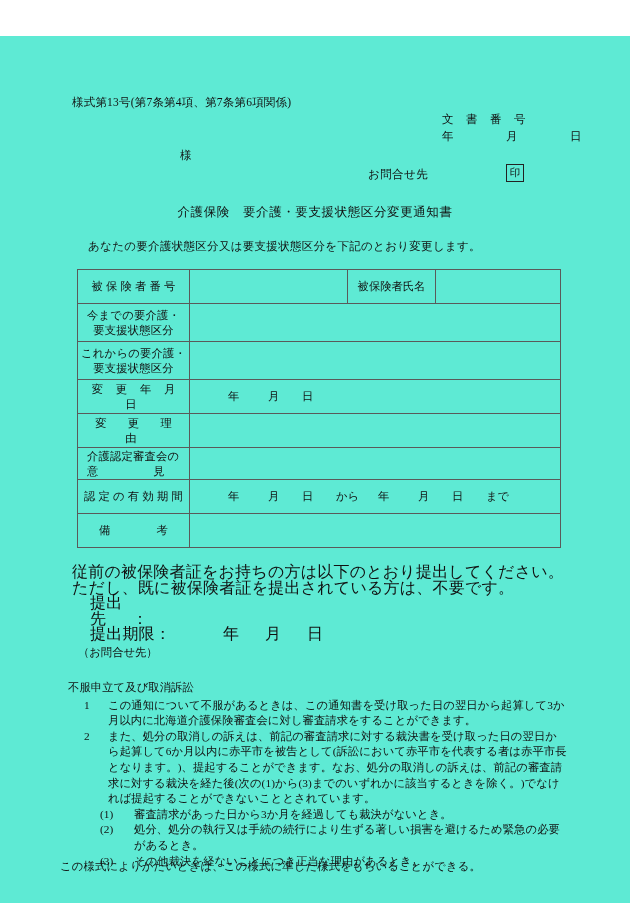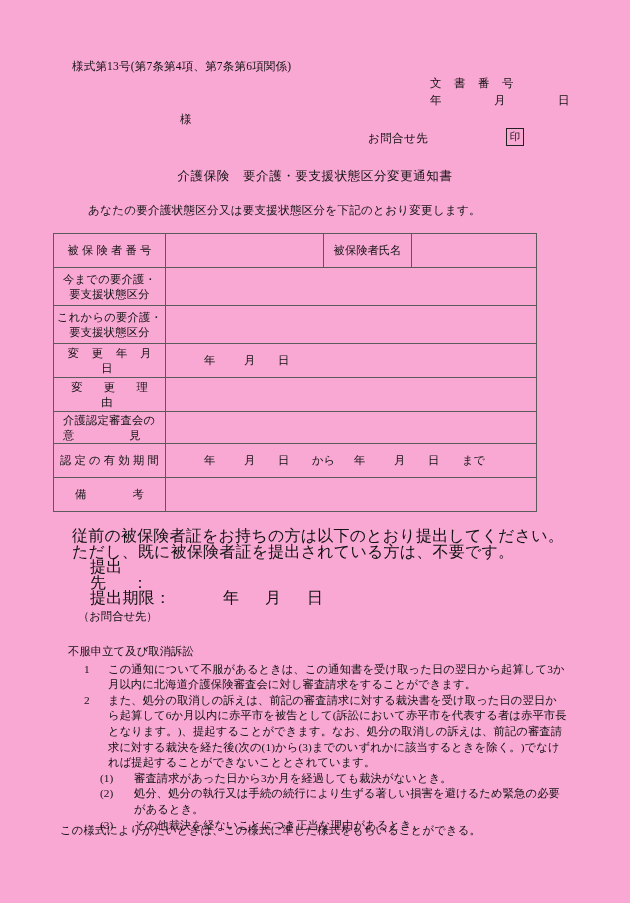--- a/index.html
+++ b/index.html
@@ -12,35 +12,36 @@
     height: 903px;
     position: relative;
     font-family: "Liberation Serif", "DejaVu Serif", serif;
     color: #111111;
     font-size: 11px;
     overflow: hidden;
   }
   .page {
     position: absolute;
     inset: 0;
-    background: #f9a8d4;
+    background: #5eead4;
+    margin-top: 36px;
   }
 
   
   .form-no {
     position: absolute;
     left: 72px;
     top: 59px;
     font-size: 11.5px;
     letter-spacing: 0.2px;
     white-space: nowrap;
   }
   .doc-meta {
     position: absolute;
-    left: 430px;
+    left: 442px;
     top: 75px;
     width: 140px;
   }
   .doc-meta .row {
     display: flex;
     justify-content: space-between;
     font-size: 11.5px;
     line-height: 17px;
     letter-spacing: 0.5px;
   }
@@ -84,21 +85,21 @@
     position: absolute;
     left: 88px;
     top: 203px;
     font-size: 11.5px;
     letter-spacing: 0.3px;
   }
 
   
   .tbl {
     position: absolute;
-    left: 53px;
+    left: 77px;
     top: 233px;
     width: 484px;
     border-collapse: collapse;
     table-layout: fixed;
   }
   .tbl td {
     border: 1px solid #5a5a5a;
     font-size: 11.3px;
     padding: 0;
     vertical-align: middle;

